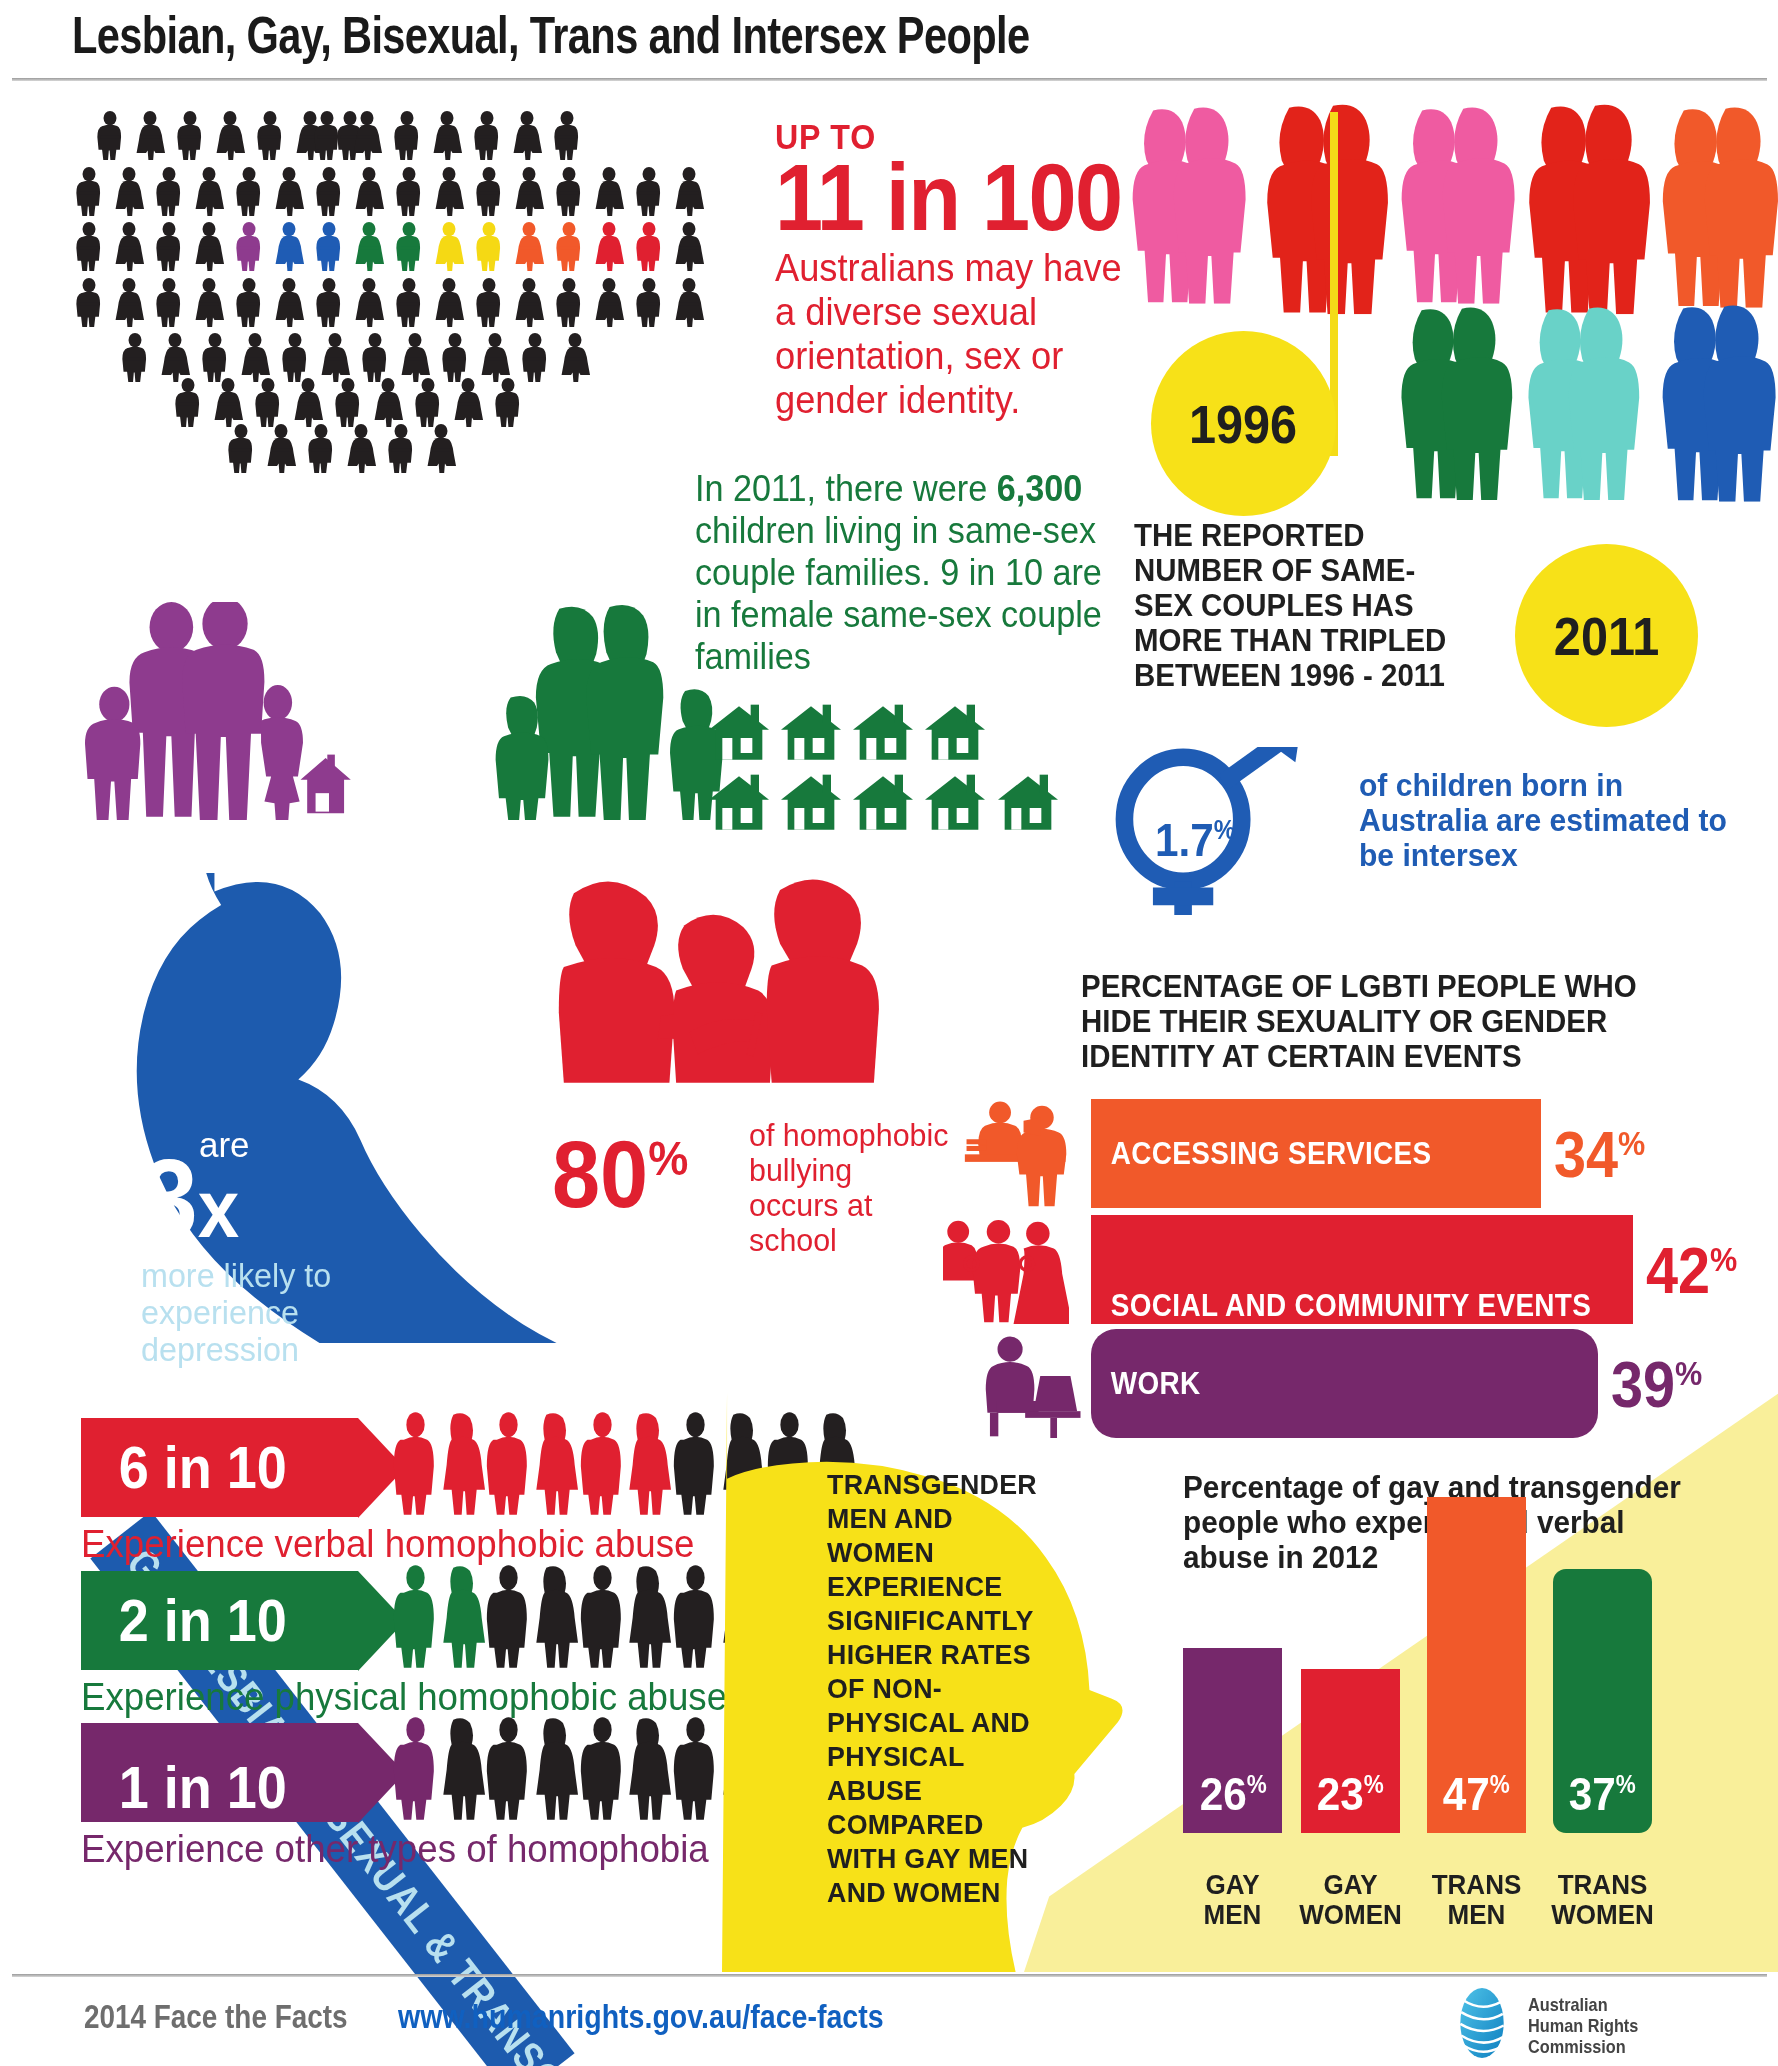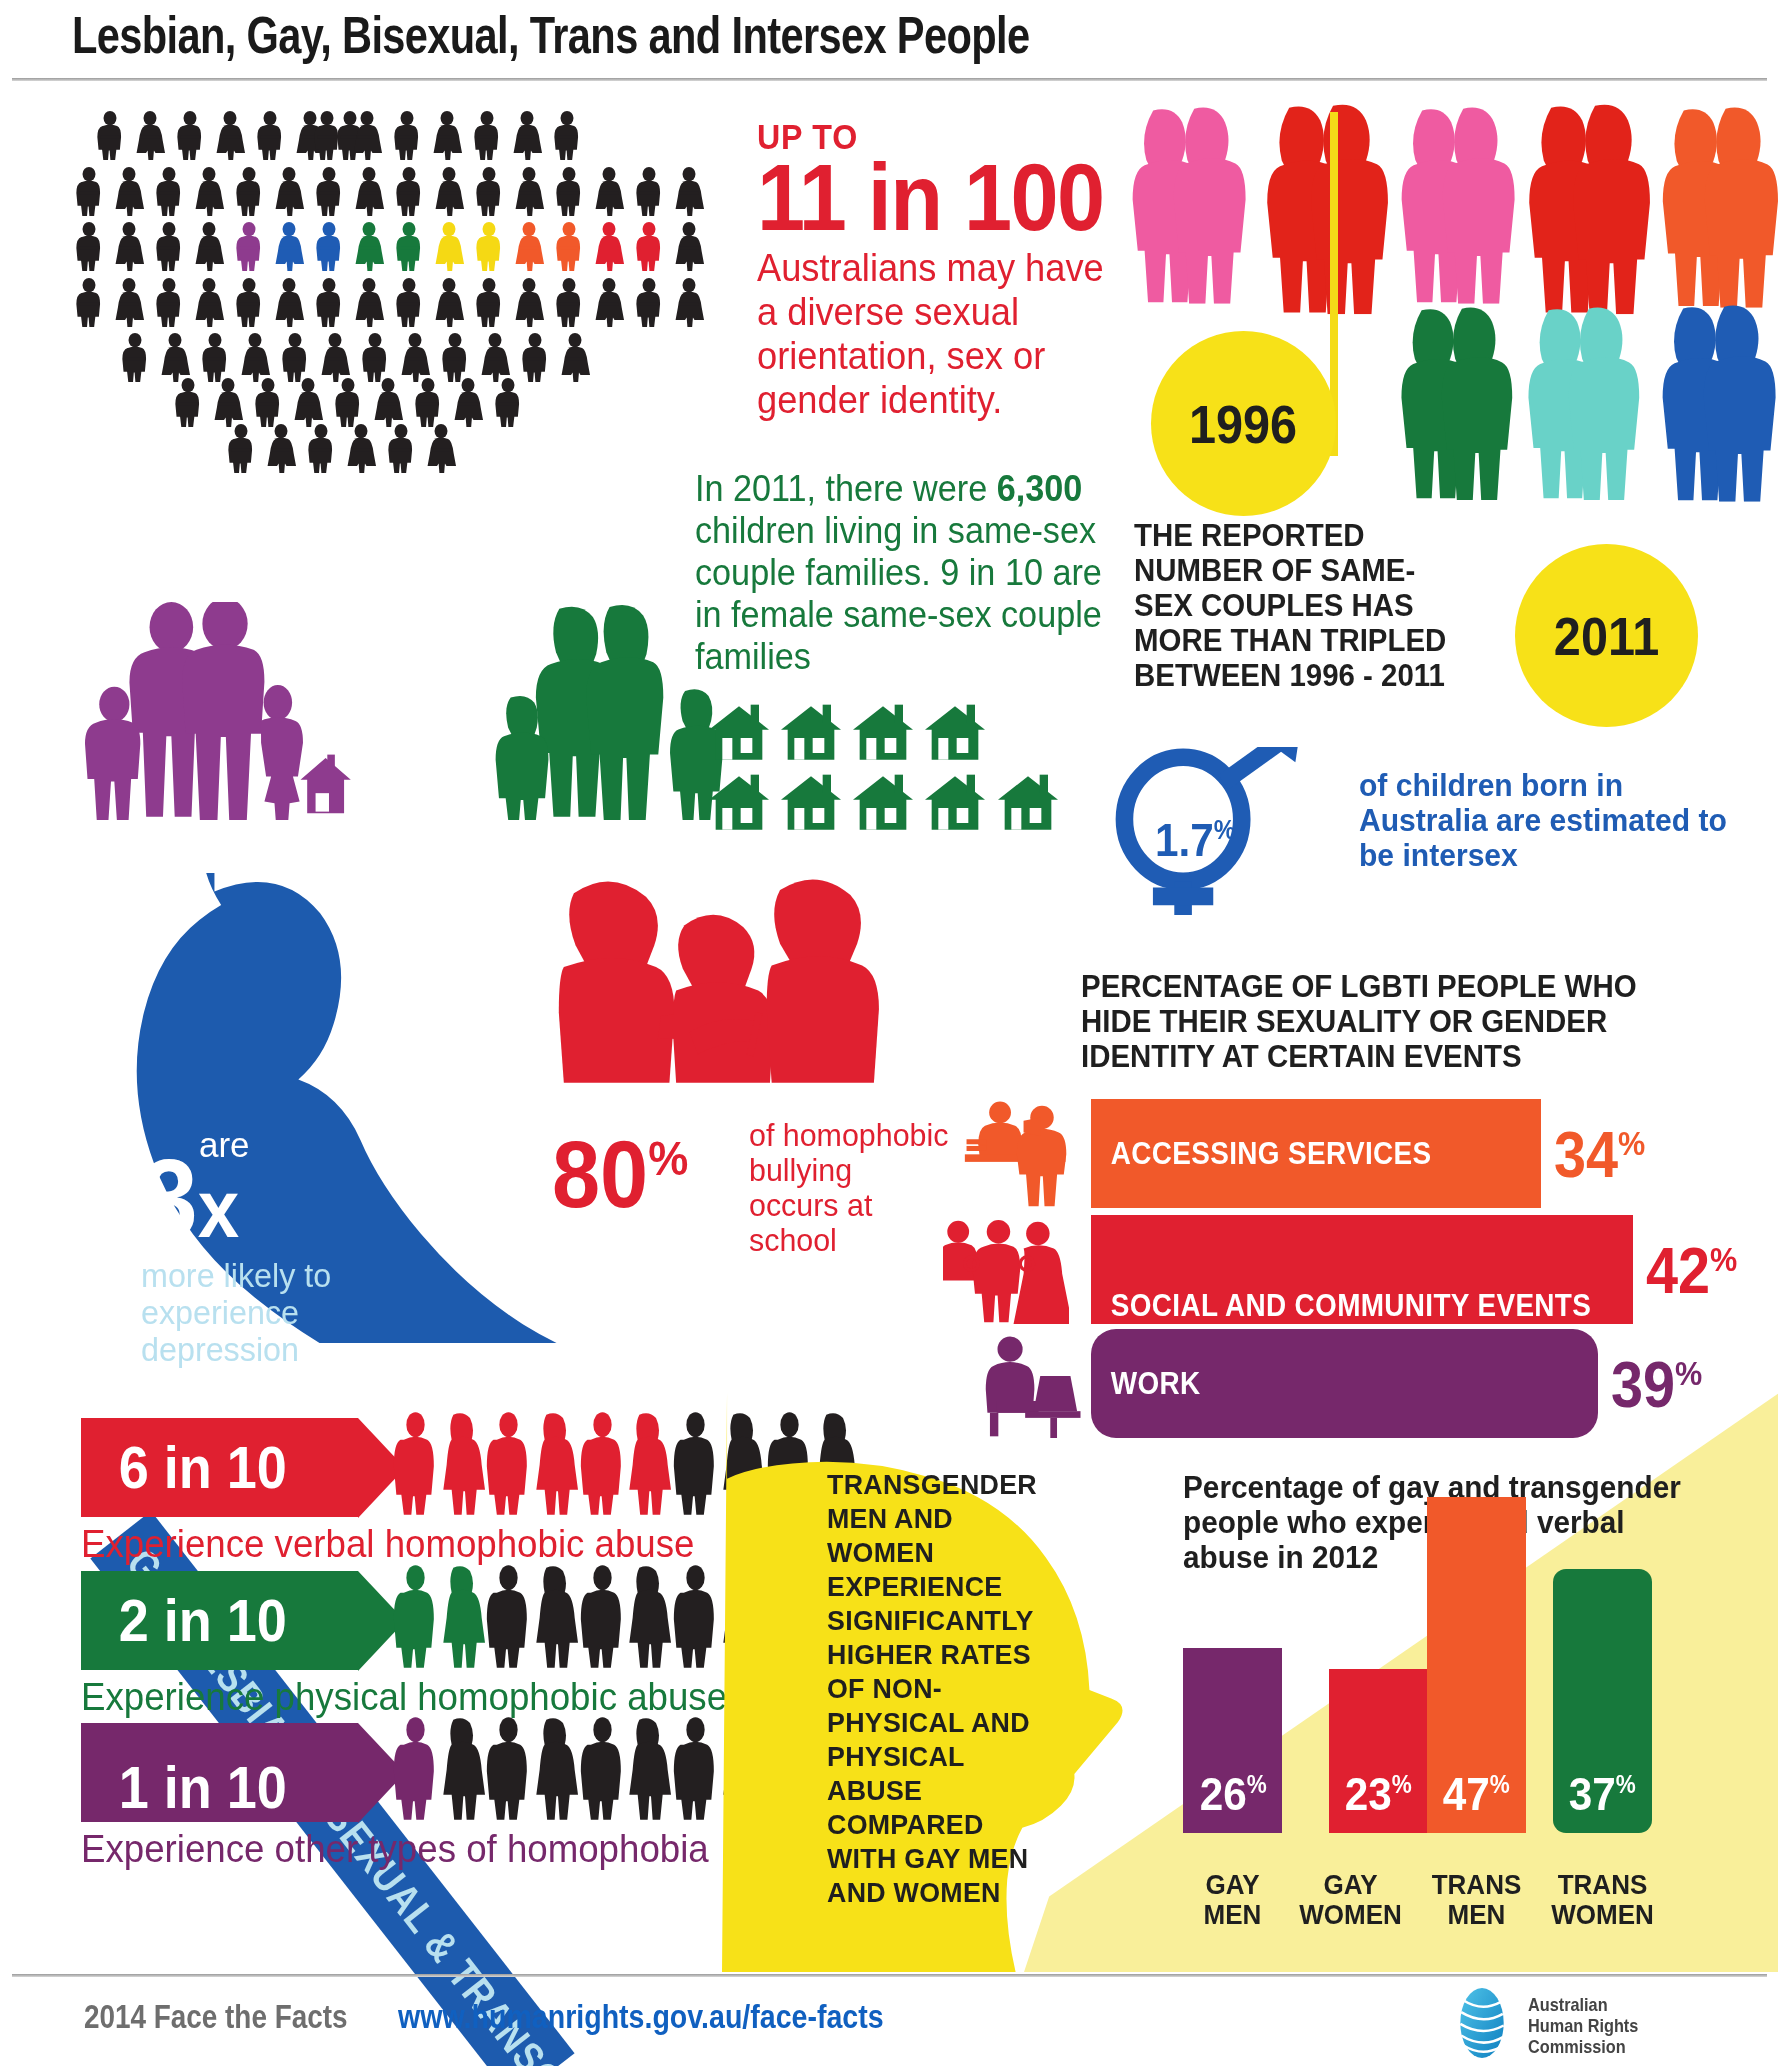--- a/index.html
+++ b/index.html
@@ -27,21 +27,21 @@
   #logo-text{position:absolute;left:81px;top:8.4px;font-size:18.5px;line-height:21px;
       font-weight:bold;color:#444;transform:scaleX(.88);transform-origin:left top;white-space:nowrap;}
 
   
   #pictogram{position:absolute;left:81px;top:111px;width:663px;height:537px;}
   .picto-row{position:absolute;height:54px;white-space:nowrap;}
   .fig{display:inline-block;width:40px;height:52px;vertical-align:top;position:relative;}
   .fig svg{display:block;}
 
   
-  #stat11{position:absolute;left:757px;top:117px;width:378px;}
+  #stat11{position:absolute;left:775px;top:117px;width:378px;}
   #upto{font-size:35px;font-weight:bold;color:#e02030;letter-spacing:0.8px;
        transform:scaleX(.92);transform-origin:left top;}
   #n11{font-size:94px;font-weight:bold;color:#e02030;line-height:87px;margin-top:-3.4px;
        letter-spacing:-1.7px;transform:scaleX(.92);transform-origin:left top;white-space:nowrap;}
   #aus-text{font-size:39px;line-height:44px;color:#e02030;font-weight:normal;margin-top:5px;
        transform:scaleX(.93);transform-origin:left top;}
 
   
   #greenchild{position:absolute;left:695px;top:468px;width:436px;font-size:36px;line-height:42px;
        color:#17793c;transform:scaleX(.95);transform-origin:left top;}
@@ -1243,21 +1243,21 @@
 <div id="chart-title">Percentage of gay and transgender people who experienced verbal abuse in 2012</div>
 <div id="chart">
     <div class="cbar-wrap" style="left: 8.4px;">
       <div class="cbar" style="height: 185px; background: rgb(118, 40, 107);">
         <div class="cbar-val">26<sup>%</sup></div>
       </div>
       <div class="cbar-lab" style="white-space: pre-line;">GAY
 MEN</div>
     </div>
     <div class="cbar-wrap" style="left: 126px;">
-      <div class="cbar" style="height: 164px; background: rgb(224, 32, 48); margin-left: 28px;">
+      <div class="cbar" style="height: 164px; background: rgb(224, 32, 48);">
         <div class="cbar-val">23<sup>%</sup></div>
       </div>
       <div class="cbar-lab" style="white-space: pre-line;">GAY
 WOMEN</div>
     </div>
     <div class="cbar-wrap" style="left: 252px;">
       <div class="cbar" style="height: 336px; background: rgb(241, 89, 42);">
         <div class="cbar-val">47<sup>%</sup></div>
       </div>
       <div class="cbar-lab" style="white-space: pre-line;">TRANS

